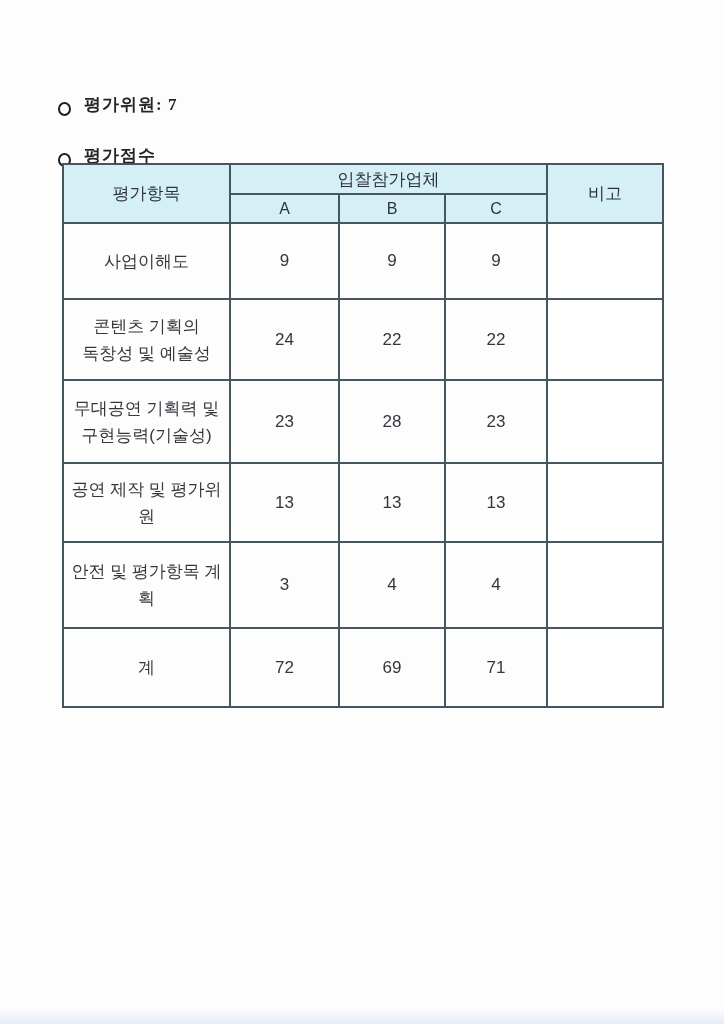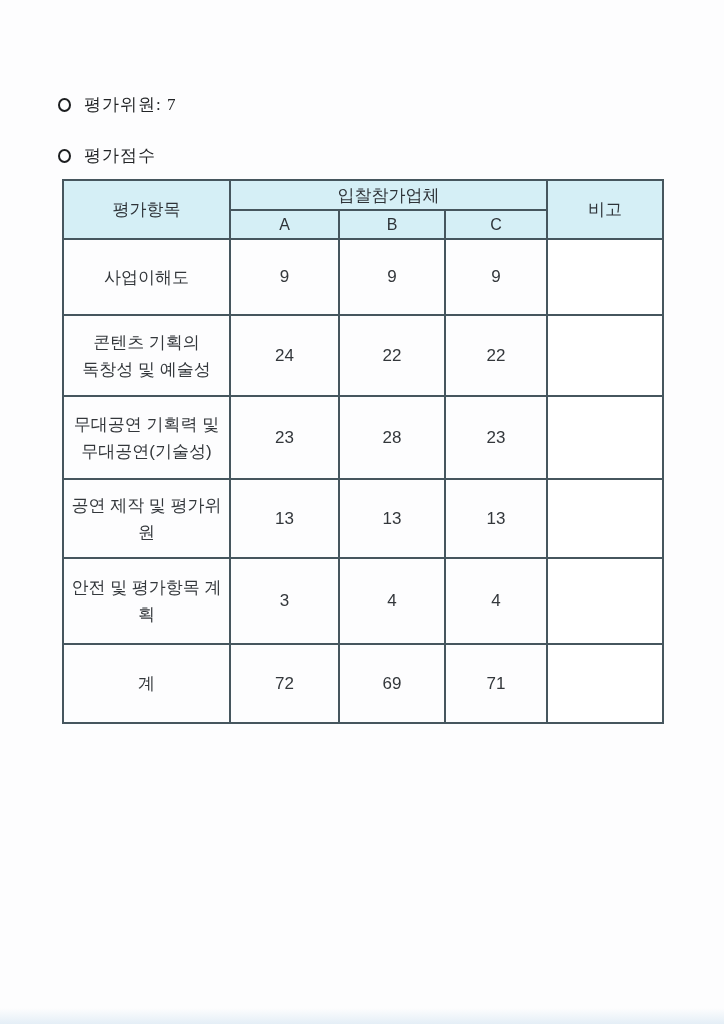--- a/index.html
+++ b/index.html
@@ -18,42 +18,42 @@
   .scan-bottom-band {
     position: absolute;
     left: 0; right: 0; bottom: 0;
     height: 16px;
     background: linear-gradient(to bottom, rgba(214,231,242,0), rgba(208,226,240,0.55));
   }
   .bullet-line {
     position: absolute;
     left: 58px;
     display: flex;
-    align-items: center;
+    align-items: flex-end;
     font-family: "Liberation Serif", serif;
     font-size: 17px;
     letter-spacing: 1px;
     color: #222426;
-    font-weight: 400;
+    font-weight: 700;
   }
   .bullet-line.first { top: 93px; }
   .bullet-line.second { top: 144px; }
   .bullet-circle {
     display: inline-block;
     width: 9px;
     height: 10px;
     border: 2.6px solid #1c1e20;
     border-radius: 50%;
     margin-right: 13px;
     flex: 0 0 auto;
   }
   table.score-table {
     position: absolute;
     left: 62px;
-    top: 179px;
+    top: 163px;
     width: 600px;
     border-collapse: collapse;
     table-layout: fixed;
     font-size: 17px;
     color: #33373b;
   }
   table.score-table th,
   table.score-table td {
     border: 2px solid #46565e;
     text-align: center;
@@ -133,21 +133,21 @@
         <div>독창성 및 예술성</div>
       </td>
       <td class="score-cell">24</td>
       <td class="score-cell">22</td>
       <td class="score-cell">22</td>
       <td class="remark-cell"></td>
     </tr>
     <tr class="r3">
       <td class="label-cell">
         <div>무대공연 기획력 및</div>
-        <div>무대공연(기술성)</div>
+        <div>구현능력(기술성)</div>
       </td>
       <td class="score-cell">23</td>
       <td class="score-cell">28</td>
       <td class="score-cell">23</td>
       <td class="remark-cell"></td>
     </tr>
     <tr class="r4">
       <td class="label-cell">
         <div>공연 제작 및 평가위원</div>
       </td>

